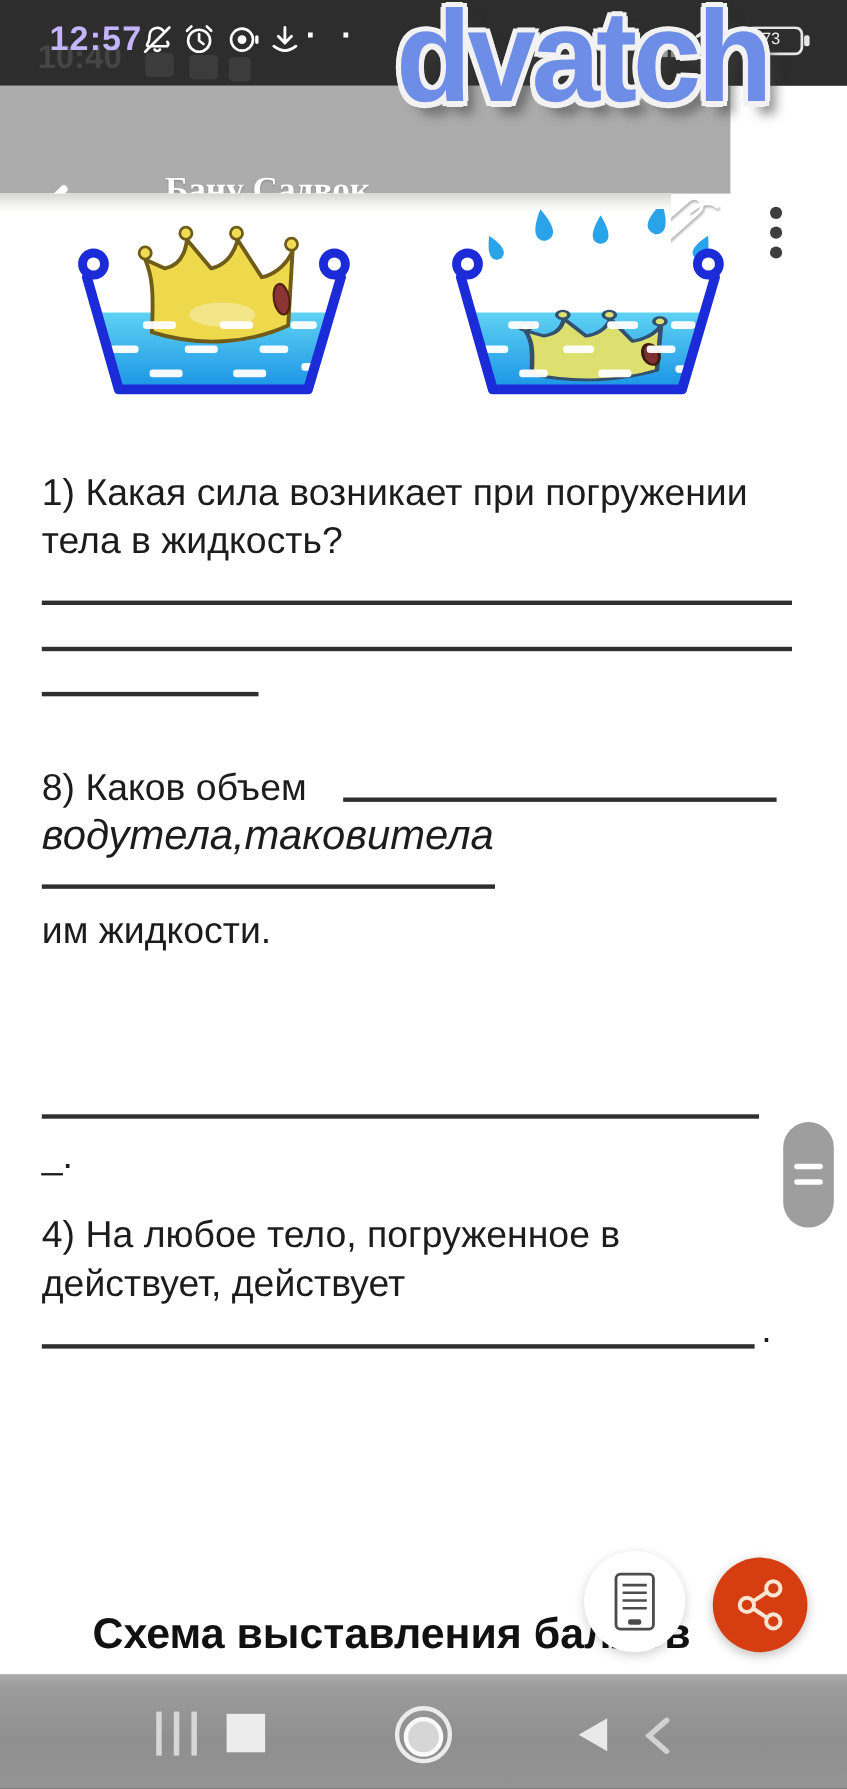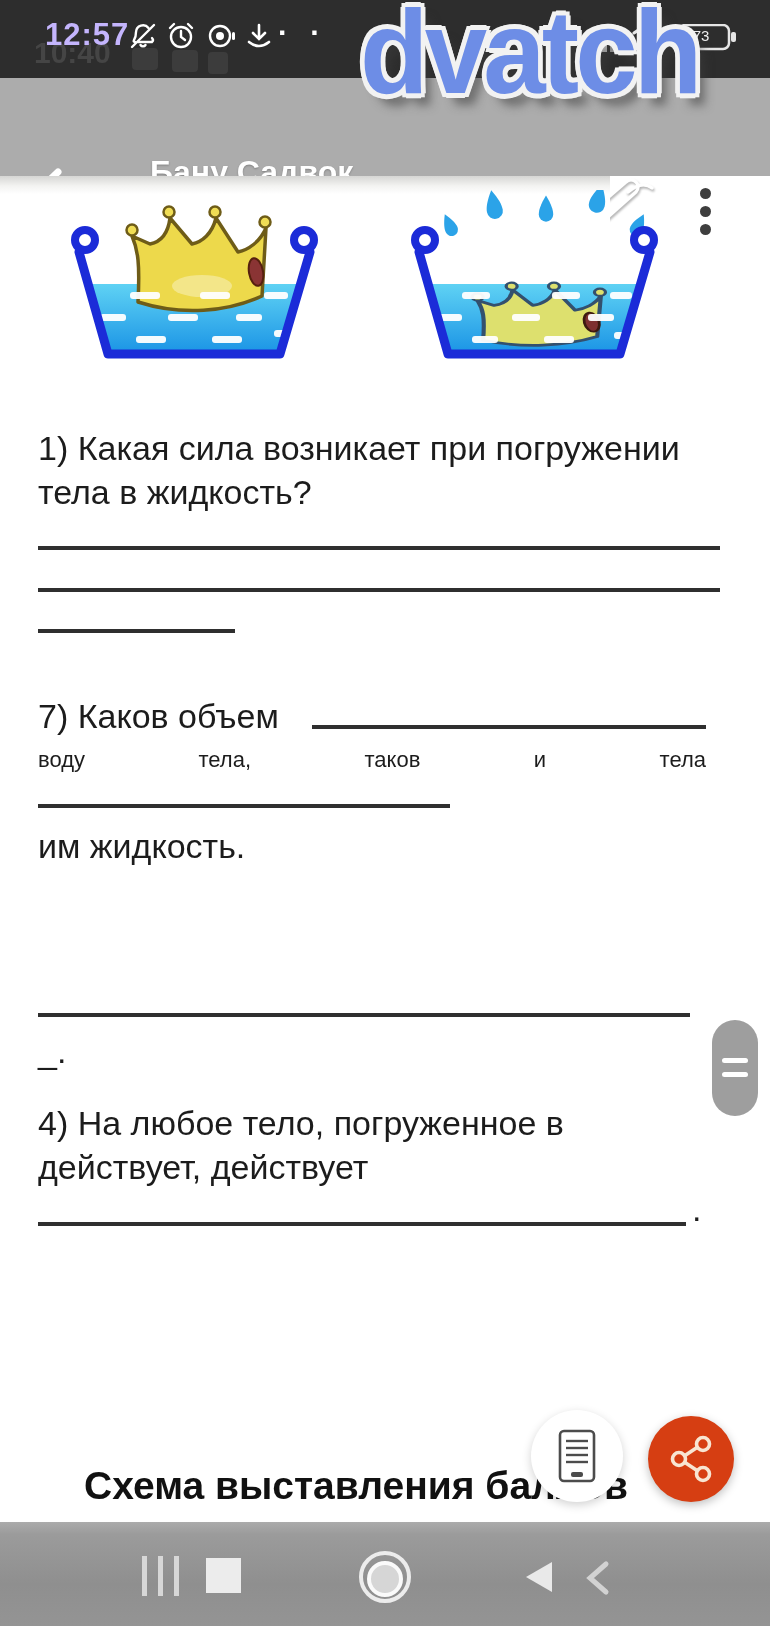--- a/index.html
+++ b/index.html
@@ -10,21 +10,21 @@
   
   .status-bar{position:absolute;top:0;left:0;width:770px;height:78px;background:#2d2d2d;}
   .ghost-time{position:absolute;left:34px;top:36px;font-size:30px;color:#454545;font-weight:700;}
   .ghost-blob{position:absolute;top:48px;width:26px;height:22px;background:#3c3c3c;border-radius:4px;}
   .sb-time{position:absolute;left:45px;top:17px;font-size:31px;font-weight:700;color:#c4b5fd;letter-spacing:1px;}
   .sb-ico{position:absolute;top:21px;}
   .sb-dots{position:absolute;left:278px;top:16px;color:#fff;font-size:30px;font-weight:700;letter-spacing:7px;}
   .sb-batt-text{position:absolute;left:0;top:3px;width:46px;text-align:center;font-size:15px;color:#eee;}
 
   
-  .app-header{position:absolute;top:78px;left:0;width:770px;height:98px;background:#acacac;}
+  .app-header{position:absolute;top:78px;left:0;width:664px;height:98px;background:#acacac;font-family:Liberation Serif, serif;}
   .gallery-title{position:absolute;left:112px;top:112px;font-size:43px;color:#595959;white-space:nowrap;}
   .contact-name{position:absolute;left:150px;top:76px;font-size:32px;font-weight:700;color:#fff;
                 text-shadow:0 1px 2px rgba(0,0,0,.25);white-space:nowrap;}
   .message-date{position:absolute;left:153px;top:126px;font-size:29px;color:#fefefe;
                 text-shadow:0 1px 2px rgba(0,0,0,.2);}
   .star-btn{position:absolute;left:500px;top:96px;font-size:46px;color:#fff;
             text-shadow:1px 2px 2px rgba(0,0,0,.3);}
   .dots-col{position:absolute;width:12px;}
   .dots-col i{display:block;width:11px;height:11px;border-radius:50%;margin:0 0 7px 0;}
 
@@ -36,22 +36,22 @@
                -4px -4px 0 #f2f2f2, 4px -4px 0 #f2f2f2, -4px 4px 0 #f2f2f2, 4px 4px 0 #f2f2f2,
                10px 12px 10px rgba(60,60,60,.55);}
 
   
   .page{position:absolute;top:176px;left:0;width:610px;height:1346px;background:#fff;color:#1c1c1c;}
   .page-top-edge{position:absolute;top:0;left:0;right:0;height:18px;
                  background:linear-gradient(#d6d6d4,#f3f3f1 55%,#fff);}
   .fig{position:absolute;top:14px;}
   .q{position:absolute;left:38px;width:700px;font-size:34px;line-height:44px;}
   .rule{position:absolute;border-bottom:4px solid #2f2f2f;height:0;}
-  .jrow{position:absolute;left:38px;width:668px;display:flex;justify-content:space-between;
-        font-size:22px;line-height:44px;}
+  .jrow{position:absolute;left:38px;width:668px;display:flex;
+        font-size:38px;line-height:44px;font-style:italic;}
   .stub{position:absolute;left:38px;font-size:34px;}
   .period{position:absolute;font-size:34px;}
 
   
   .scroll-pill{position:absolute;left:712px;top:844px;width:46px;height:96px;border-radius:24px;
                background:#9e9e9e;z-index:20;}
   .scroll-pill i{display:block;width:26px;height:5px;border-radius:3px;background:#fff;margin:0 auto;}
   .scroll-pill i:first-child{margin-top:38px;margin-bottom:9px;}
 
   
@@ -267,31 +267,31 @@
     </span>
 
     <div class="q" style="top:250px">
       <div>1) Какая сила возникает при погружении</div>
       <div>тела в жидкость?</div>
     </div>
     <div class="rule" style="top:370px;left:38px;width:682px"></div>
     <div class="rule" style="top:412px;left:38px;width:682px"></div>
     <div class="rule" style="top:453px;left:38px;width:197px"></div>
 
-    <div class="q" style="top:518px">7) Каков объем</div>
+    <div class="q" style="top:518px">8) Каков объем</div>
     <div class="rule" style="top:549px;left:312px;width:394px"></div>
     <div class="jrow" style="top:562px">
       <span>воду</span>
       <span>тела,</span>
       <span>таков</span>
       <span>и</span>
       <span>тела</span>
     </div>
     <div class="rule" style="top:628px;left:38px;width:412px"></div>
-    <div class="q" style="top:648px">им жидкость.</div>
+    <div class="q" style="top:648px">им жидкости.</div>
 
     <div class="rule" style="top:837px;left:38px;width:652px"></div>
     <div class="stub" style="top:856px">_.</div>
 
     <div class="q" style="top:925px">
       <div>4) На любое тело, погруженное в</div>
       <div>действует, действует</div>
     </div>
     <div class="rule" style="top:1046px;left:38px;width:648px"></div>
     <div class="period" style="left:692px;top:1014px">.</div>

